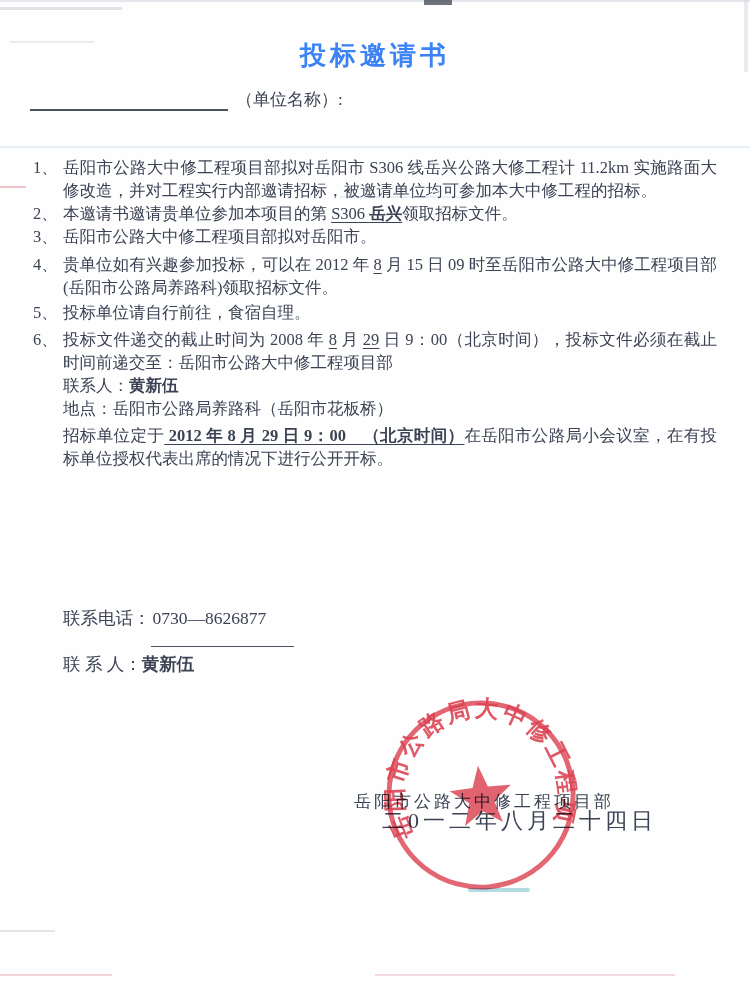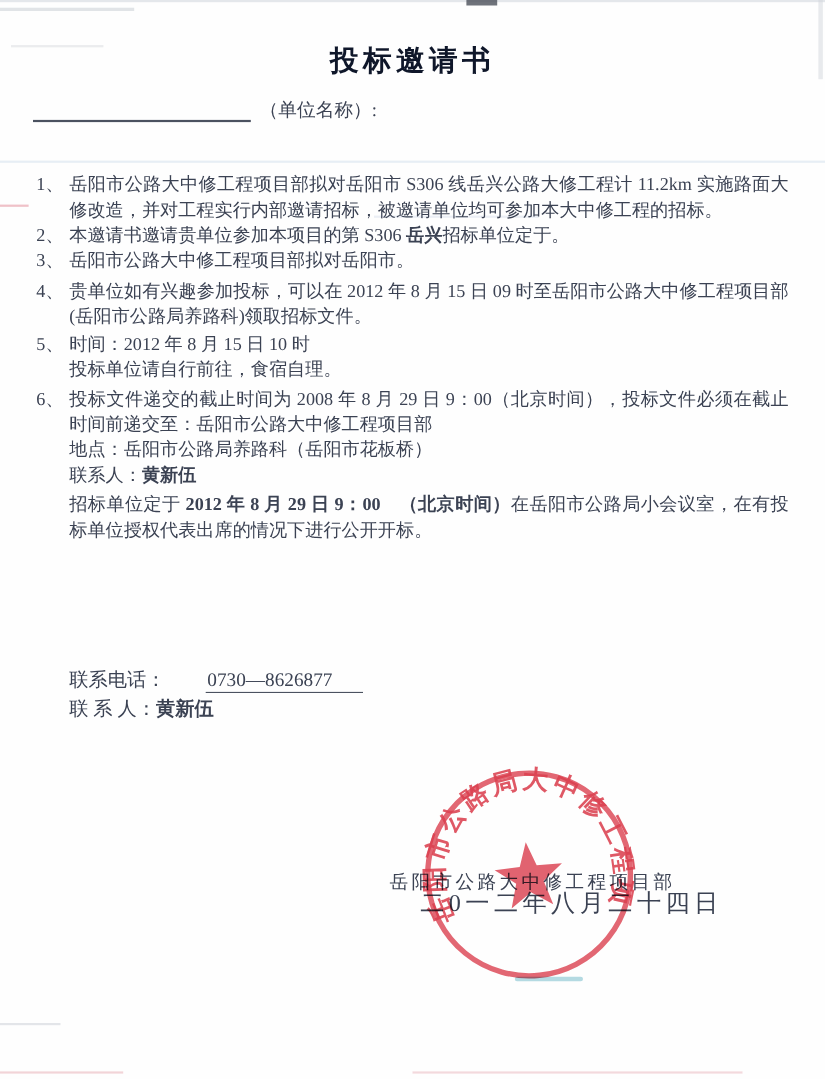--- a/index.html
+++ b/index.html
@@ -9,44 +9,44 @@
     margin:0 auto;
     background:#fefefe;
     overflow:hidden;
     font-family:"Liberation Serif","DejaVu Serif",serif;
     color:#3b4253;
   }
   
   .title{
     position:absolute;top:38px;left:0;width:750px;
     text-align:center;font-size:26px;font-weight:bold;
-    letter-spacing:4px;color:#0f172a;margin:0;
+    letter-spacing:4px;color:#3b82f6;margin:0;
   }
   
   .recipient{position:absolute;top:88px;left:30px;font-size:17px;}
   .recipient .blank{
     display:inline-block;width:198px;height:19px;
     border-bottom:2px solid #4b5260;margin-right:8px;vertical-align:bottom;
   }
   
   .items{position:absolute;top:156px;left:33px;width:684px;}
   .item{display:flex;font-size:16.5px;line-height:23px;}
   .item .num{flex:none;width:30px;}
   .item .body{flex:1;text-align:justify;}
   .m5{margin-bottom:5px;}
   .m2{margin-bottom:2px;}
   .m4{margin-bottom:4px;}
-  .u{text-underline-offset:3px;}
+  .u{text-decoration:underline;text-underline-offset:3px;}
   .b{font-weight:bold;}
   .gap-top{margin-top:4px;}
   
   .contact-row{position:absolute;left:63px;font-size:17.5px;line-height:23px;}
   .row-phone{top:607px;}
-  .row-person{top:633px;text-align:center;}
-  .phone-val{border-bottom:1.5px solid #4b5260;padding:0 28px 1px 2px;margin-left:36px;}
+  .row-person{top:653px;text-align:center;}
+  .phone-val{border-bottom:1.5px solid #4b5260;padding:0 28px 18px 2px;}
   
   .sig-org{position:absolute;left:354px;top:790px;font-size:17px;letter-spacing:3px;}
   .sig-date{position:absolute;left:382px;top:806px;font-size:22px;letter-spacing:4px;}
   
   .seal{
     position:absolute;left:383px;top:697px;width:196px;height:196px;
     mix-blend-mode:multiply;transform:rotate(-6deg);
     pointer-events:none;
   }
   
@@ -93,58 +93,55 @@
     <div class="item">
       <span class="num">1、</span>
       <div class="body">
         <span>岳阳市公路大中修工程项目部拟对岳阳市 S306 线岳兴公路大修工程计 11.2km 实施路面大修改造，并对工程实行内部邀请招标，被邀请单位均可参加本大中修工程的招标。</span>
       </div>
     </div>
 
     <div class="item">
       <span class="num">2、</span>
       <div class="body">
-        <span>本邀请书邀请贵单位参加本项目的第 </span><span class="u">S306 </span><span class="u b">岳兴</span><span>招标单位定于。</span>
+        <span>本邀请书邀请贵单位参加本项目的第 </span><span class="u">S306 </span><span class="u b">岳兴</span><span>领取招标文件。</span>
       </div>
     </div>
 
     <div class="item m5">
       <span class="num">3、</span>
       <div class="body">
         <span>岳阳市公路大中修工程项目部拟对岳阳市。</span>
       </div>
     </div>
 
     <div class="item m2">
       <span class="num">4、</span>
       <div class="body">
         <span>贵单位如有兴趣参加投标，可以在 2012 年 </span><span class="u">8</span><span> 月 15 日 09 时至岳阳市公路大中修工程项目部(岳阳市公路局养路科)领取招标文件。</span>
       </div>
     </div>
 
     <div class="item m4">
       <span class="num">5、</span>
       <div class="body">
-        <div>
-          <span>时间：2012 年 </span><span class="u">8</span><span> 月 </span><span class="u">15</span><span> 日 </span><span class="u">10</span><span> 时</span>
-        </div>
         <div>投标单位请自行前往，食宿自理。</div>
       </div>
     </div>
 
     <div class="item">
       <span class="num">6、</span>
       <div class="body">
         <div>
           <span>投标文件递交的截止时间为 2008 年 </span><span class="u">8</span><span> 月 </span><span class="u">29</span><span> 日 9：00（北京时间），投标文件必须在截止时间前递交至：岳阳市公路大中修工程项目部</span>
         </div>
-        <div>地点：岳阳市公路局养路科（岳阳市花板桥）</div>
         <div>
           <span>联系人：</span><span class="b">黄新伍</span>
         </div>
+        <div>地点：岳阳市公路局养路科（岳阳市花板桥）</div>
         <div class="gap-top">
           <span>招标单位定于</span><span class="u b"> 2012 年 8 月 29 日 9：00　（北京时间）</span><span>在岳阳市公路局小会议室，在有投标单位授权代表出席的情况下进行公开开标。</span>
         </div>
       </div>
     </div>
 
   </div>
 
   <div class="contact-row row-phone">
     <span>联系电话：</span><span class="phone-val">0730—8626877</span>

